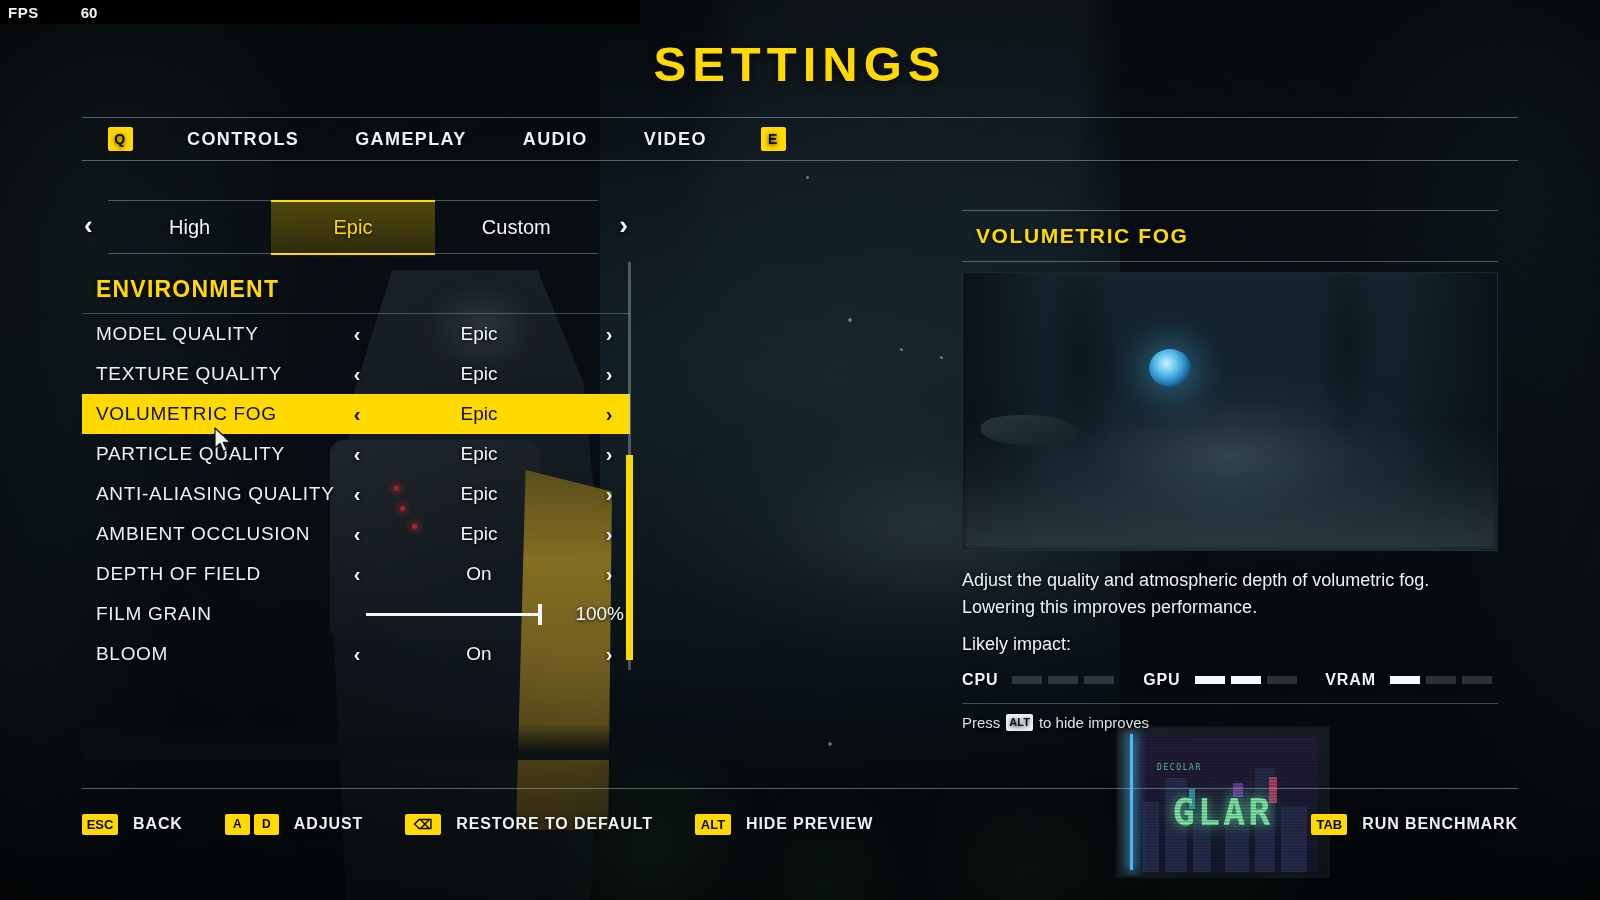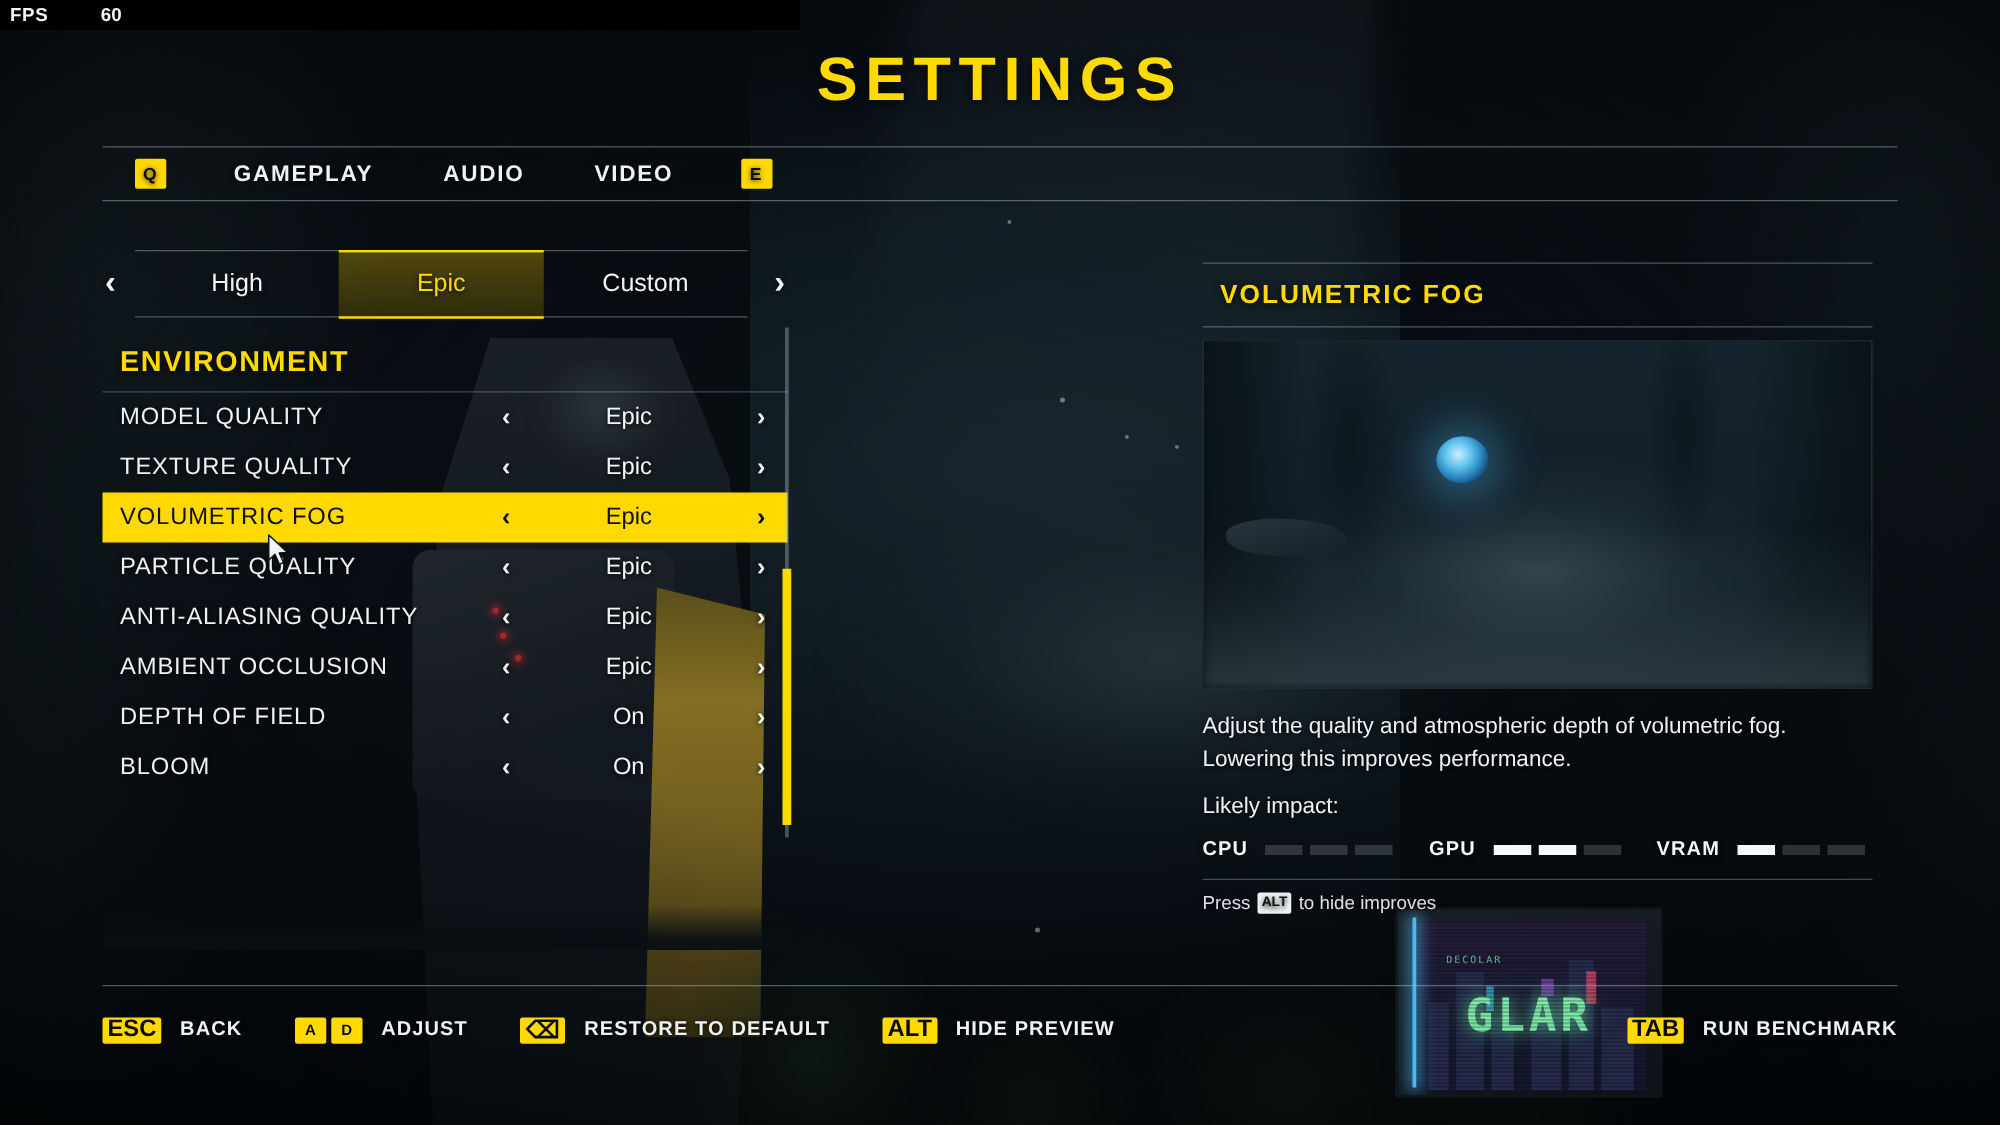--- a/index.html
+++ b/index.html
@@ -153,21 +153,20 @@
   .preset-arrow.right { right:-30px; top:9px; }
 
   .section-head {
     color:#ffd900; font-size:23px; font-weight:bold; letter-spacing:1.2px;
     padding:22px 0 10px 14px; text-shadow:0 1px 5px rgba(0,0,0,.85);
     border-bottom:1px solid rgba(175,195,205,.32);
   }
   .opt-row {
     position:relative; height:40px; display:flex; align-items:center;
     padding-left:14px;
-    gap:48px;
   }
   .opt-row.highlight { background:#ffd900; }
   .opt-label {
     color:#eef2f4; font-size:19px; letter-spacing:.7px;
     text-shadow:0 1px 4px rgba(0,0,0,.9); width:248px;
   }
   .opt-row.highlight .opt-label { color:#101010; text-shadow:none; font-weight:500; }
   .opt-arrow {
     color:#eef2f4; font-size:20px; font-weight:bold;
     text-shadow:0 1px 4px rgba(0,0,0,.9); width:26px; text-align:center;
@@ -314,21 +313,21 @@
   #bottom-bar {
     position:absolute; left:82px; top:800px; width:1436px; height:48px; z-index:30;
     display:flex; align-items:center;
   }
   .hint { display:flex; align-items:center; margin-right:42px; }
   .hint-text {
     color:#eef2f4; font-size:16px; font-weight:bold; letter-spacing:.9px; margin-left:11px;
     text-shadow:0 1px 4px rgba(0,0,0,.9);
   }
   .hint .keycap { height:21px; min-width:25px; font-size:12px; padding:0 4px; margin-right:4px; }
-  .hint .keycap.wide { min-width:36px; font-size:19px; }
+  .hint .keycap.wide { min-width:36px; font-size:13px; }
   .bottom-spacer { flex:1; }
 
   
   #cursor { position:absolute; left:214px; top:427px; z-index:60; pointer-events:none; }
 </style>
 </head>
 <body>
 
 <div id="scene">
   <div class="bg-base"></div>
@@ -376,20 +375,21 @@
   <span class="lbl">FPS</span>
   <span class="val">60</span>
 </div>
 
 <div id="title">SETTINGS</div>
 
 <div id="tabbar">
   <div class="tab" style="padding:0 26px;">
     <span class="keycap tab-key">Q</span>
   </div>
+  <div class="tab">CONTROLS</div>
   <div class="tab">GAMEPLAY</div>
   <div class="tab">AUDIO</div>
   <div class="tab">VIDEO</div>
   <div class="tab" style="padding:0 26px;">
     <span class="keycap tab-key">E</span>
   </div>
   <div class="tab-spacer"></div>
 </div>
 
 <div id="left-col">
@@ -447,20 +447,30 @@
     <span class="opt-arrow right">›</span>
   </div>
 
   <div class="opt-row">
     <span class="opt-label">DEPTH OF FIELD</span>
     <span class="opt-arrow">‹</span>
     <span class="opt-value">On</span>
     <span class="opt-arrow right">›</span>
   </div>
 
+  <div class="opt-row">
+    <span class="opt-label">FILM GRAIN</span>
+    <div class="slider-wrap">
+      <div class="slider-track">
+        <div class="slider-fill" id="fg-fill" style="width: 100%;"></div>
+        <div class="slider-knob" id="fg-knob" style="left: calc(100% - 4px);"></div>
+      </div>
+      <span class="slider-val">100%</span>
+    </div>
+  </div>
 
   <div class="opt-row">
     <span class="opt-label">BLOOM</span>
     <span class="opt-arrow">‹</span>
     <span class="opt-value">On</span>
     <span class="opt-arrow right">›</span>
   </div>
 
   <div id="list-fade"></div>
 </div>

